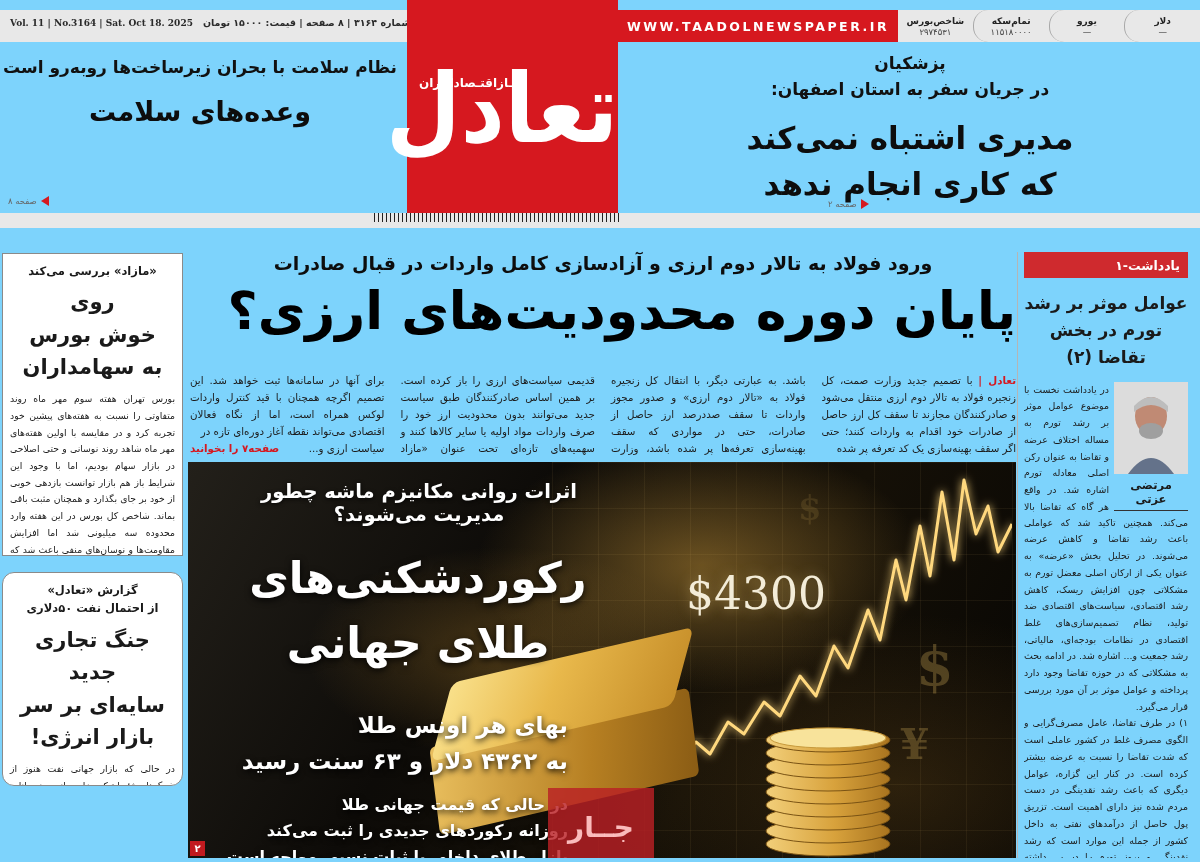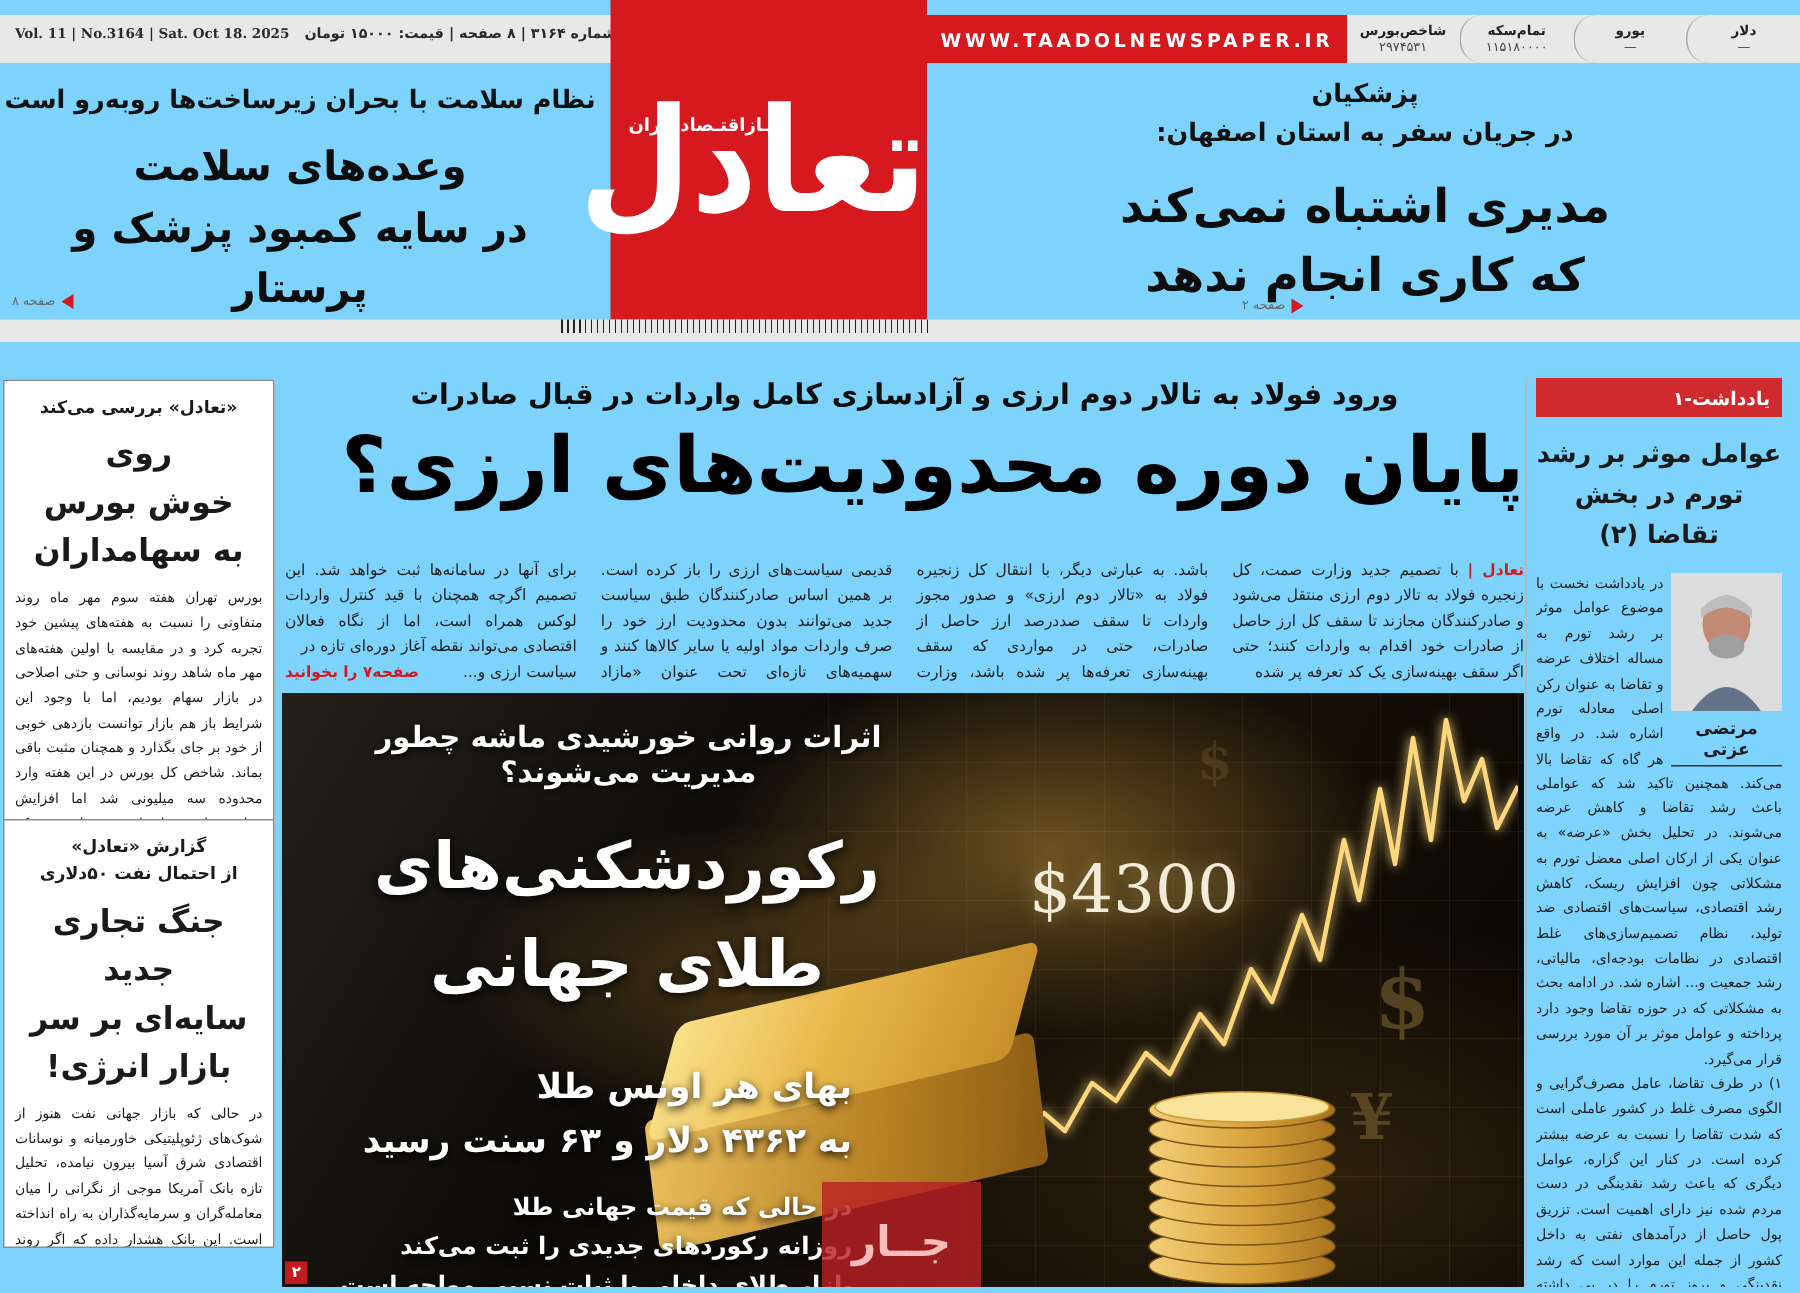--- a/index.html
+++ b/index.html
@@ -103,21 +103,21 @@
   .note-photo-col { flex:0 0 74px; width:74px; }
   .photo { width:74px; height:92px; background:#dcdcdc; }
   .note-author { margin-top:4px; text-align:center; font-size:11.5px; font-weight:bold;
     border-bottom:1px solid #333; padding-bottom:4px; }
   .note-body1 { flex:1; font-size:9.4px; line-height:1.78; text-align:justify; height:130px; overflow:hidden; }
   .note-body2 { margin-top:3px; font-size:9.4px; line-height:1.78; text-align:justify; white-space:pre-line; }
   
   .lbox { position:absolute; left:2px; width:181px; border:1px solid #8a8a8a; background:#fff;
     padding:8px 7px 5px; direction:rtl; overflow:hidden; }
   .lbox.a { top:253px; height:303px; }
-  .lbox.b { top:546px; height:286px; }
+  .lbox.b { top:572px; height:214px;border-radius:12px; }
   .lbox-kicker { text-align:center; font-size:11.5px; font-weight:bold; line-height:1.6; white-space:pre-line; }
   .lbox-title { text-align:center; font-size:21px; font-weight:900; line-height:1.55; margin:6px 0 7px;
     white-space:pre-line; }
   .lbox-body { font-size:9.3px; line-height:1.8; text-align:justify; }
 </style>
 </head>
 <body>
 
 <div class="page">
 
@@ -150,21 +150,20 @@
     <div class="logo-title">تعادل</div>
     <div class="logo-tagline">نیـازاقتـصادایـران</div>
   </div>
   <div class="gray-band"></div>
   <div class="ruler"></div>
 
   <div class="top-article left">
     <div class="ta-kicker">نظام سلامت با بحران زیرساخت‌ها روبه‌رو است</div>
     <div class="ta-title">
       <div>وعده‌های سلامت</div>
-      <div>در سایه کمبود پزشک و پرستار</div>
     </div>
   </div>
   <div class="page-ref pl">
     <span class="lblr">صفحه ۸</span>
     <span class="tri left"></span>
   </div>
 
   <div class="top-article right">
     <div class="ta-kicker">
       <div>پزشکیان</div>
@@ -235,21 +234,21 @@
           <ellipse cx="82" cy="105" rx="62" ry="12"></ellipse>
         <ellipse cx="82" cy="92" rx="62" ry="12"></ellipse>
           <ellipse cx="82" cy="79" rx="62" ry="12"></ellipse>
         <ellipse cx="82" cy="66" rx="62" ry="12"></ellipse>
           <ellipse cx="82" cy="53" rx="62" ry="12"></ellipse>
         <ellipse cx="82" cy="40" rx="62" ry="12"></ellipse>
       </g>
       <ellipse cx="82" cy="38" rx="58" ry="10" fill="#f8e39b" stroke="#c79a3c" stroke-width="1"></ellipse>
     </svg>
 
-    <div class="gold-kicker">اثرات روانی خورشیدی ماشه چطور مدیریت می‌شوند؟</div>
+    <div class="gold-kicker">اثرات روانی مکانیزم ماشه چطور مدیریت می‌شوند؟</div>
     <div class="gold-title">
       <div>رکوردشکنی‌های</div>
       <div>طلای جهانی</div>
     </div>
     <div class="gold-price">$4300</div>
     <div class="gold-sub1">
       <div>بهای هر اونس طلا</div>
       <div>به ۴۳۶۲ دلار و ۶۳ سنت رسید</div>
     </div>
     <div class="gold-sub2">در حالی که قیمت جهانی طلا
@@ -277,21 +276,21 @@
         <div class="note-author">مرتضی عزتی</div>
       </div>
       <div class="note-body1">در یادداشت نخست با موضوع عوامل موثر بر رشد تورم به مساله اختلاف عرضه و تقاضا به عنوان رکن اصلی معادله تورم اشاره شد. در واقع هر گاه که تقاضا بالا باشد و عرضه کم، تورم بروز</div>
     </div>
     <div class="note-body2">می‌کند. همچنین تاکید شد که عواملی باعث رشد تقاضا و کاهش عرضه می‌شوند. در تحلیل بخش «عرضه» به عنوان یکی از ارکان اصلی معضل تورم به مشکلاتی چون افزایش ریسک، کاهش رشد اقتصادی، سیاست‌های اقتصادی ضد تولید، نظام تصمیم‌سازی‌های غلط اقتصادی در نظامات بودجه‌ای، مالیاتی، رشد جمعیت و... اشاره شد. در ادامه بحث به مشکلاتی که در حوزه تقاضا وجود دارد پرداخته و عوامل موثر بر آن مورد بررسی قرار می‌گیرد.
 ۱) در طرف تقاضا، عامل مصرف‌گرایی و الگوی مصرف غلط در کشور عاملی است که شدت تقاضا را نسبت به عرضه بیشتر کرده است. در کنار این گزاره، عوامل دیگری که باعث رشد نقدینگی در دست مردم شده نیز دارای اهمیت است. تزریق پول حاصل از درآمدهای نفتی به داخل کشور از جمله این موارد است که رشد نقدینگی و بروز تورم را در پی داشته است. یعنی به ازای هر دلار فروش نفت، ریال پرقدرت وارد اقتصاد شده و نوسان و تورم می‌آفریند. این دارایی‌ها، مازاد بر تولید جامعه است و باعث رشد تقاضا می‌شود. از دهه ۵۰ خورشیدی تا به امروز، اقتصاد ایران بارها با این معضل و مشکل روبه‌رو بوده است.
 ۲) استقراض دولت از بانک مرکزی و سیستم بانکی یکی دیگر از عوامل مهم است که باعث رشد نقدینگی و تقاضا می‌شود.</div>
   </div>
 
   <div class="lbox a">
-    <div class="lbox-kicker">«تعادل» بررسی می‌کند</div>
+    <div class="lbox-kicker">«مازاد» بررسی می‌کند</div>
     <div class="lbox-title">روی
 خوش بورس
 به سهامداران</div>
     <div class="lbox-body">بورس تهران هفته سوم مهر ماه روند متفاوتی را نسبت به هفته‌های پیشین خود تجربه کرد و در مقایسه با اولین هفته‌های مهر ماه شاهد روند نوسانی و حتی اصلاحی در بازار سهام بودیم، اما با وجود این شرایط باز هم بازار توانست بازدهی خوبی از خود بر جای بگذارد و همچنان مثبت باقی بماند. شاخص کل بورس در این هفته وارد محدوده سه میلیونی شد اما افزایش مقاومت‌ها و نوسان‌های منفی باعث شد که بازار تغییر مسیر دهد و شاهد آن باشیم که بازار دوباره روند اصلاحی به خود بگیرد. برخی از کارشناسان پیش‌بینی</div>
 
   </div>
   <div class="lbox b">
     <div class="lbox-kicker">گزارش «تعادل»
 از احتمال نفت ۵۰دلاری</div>
     <div class="lbox-title">جنگ تجاری جدید

